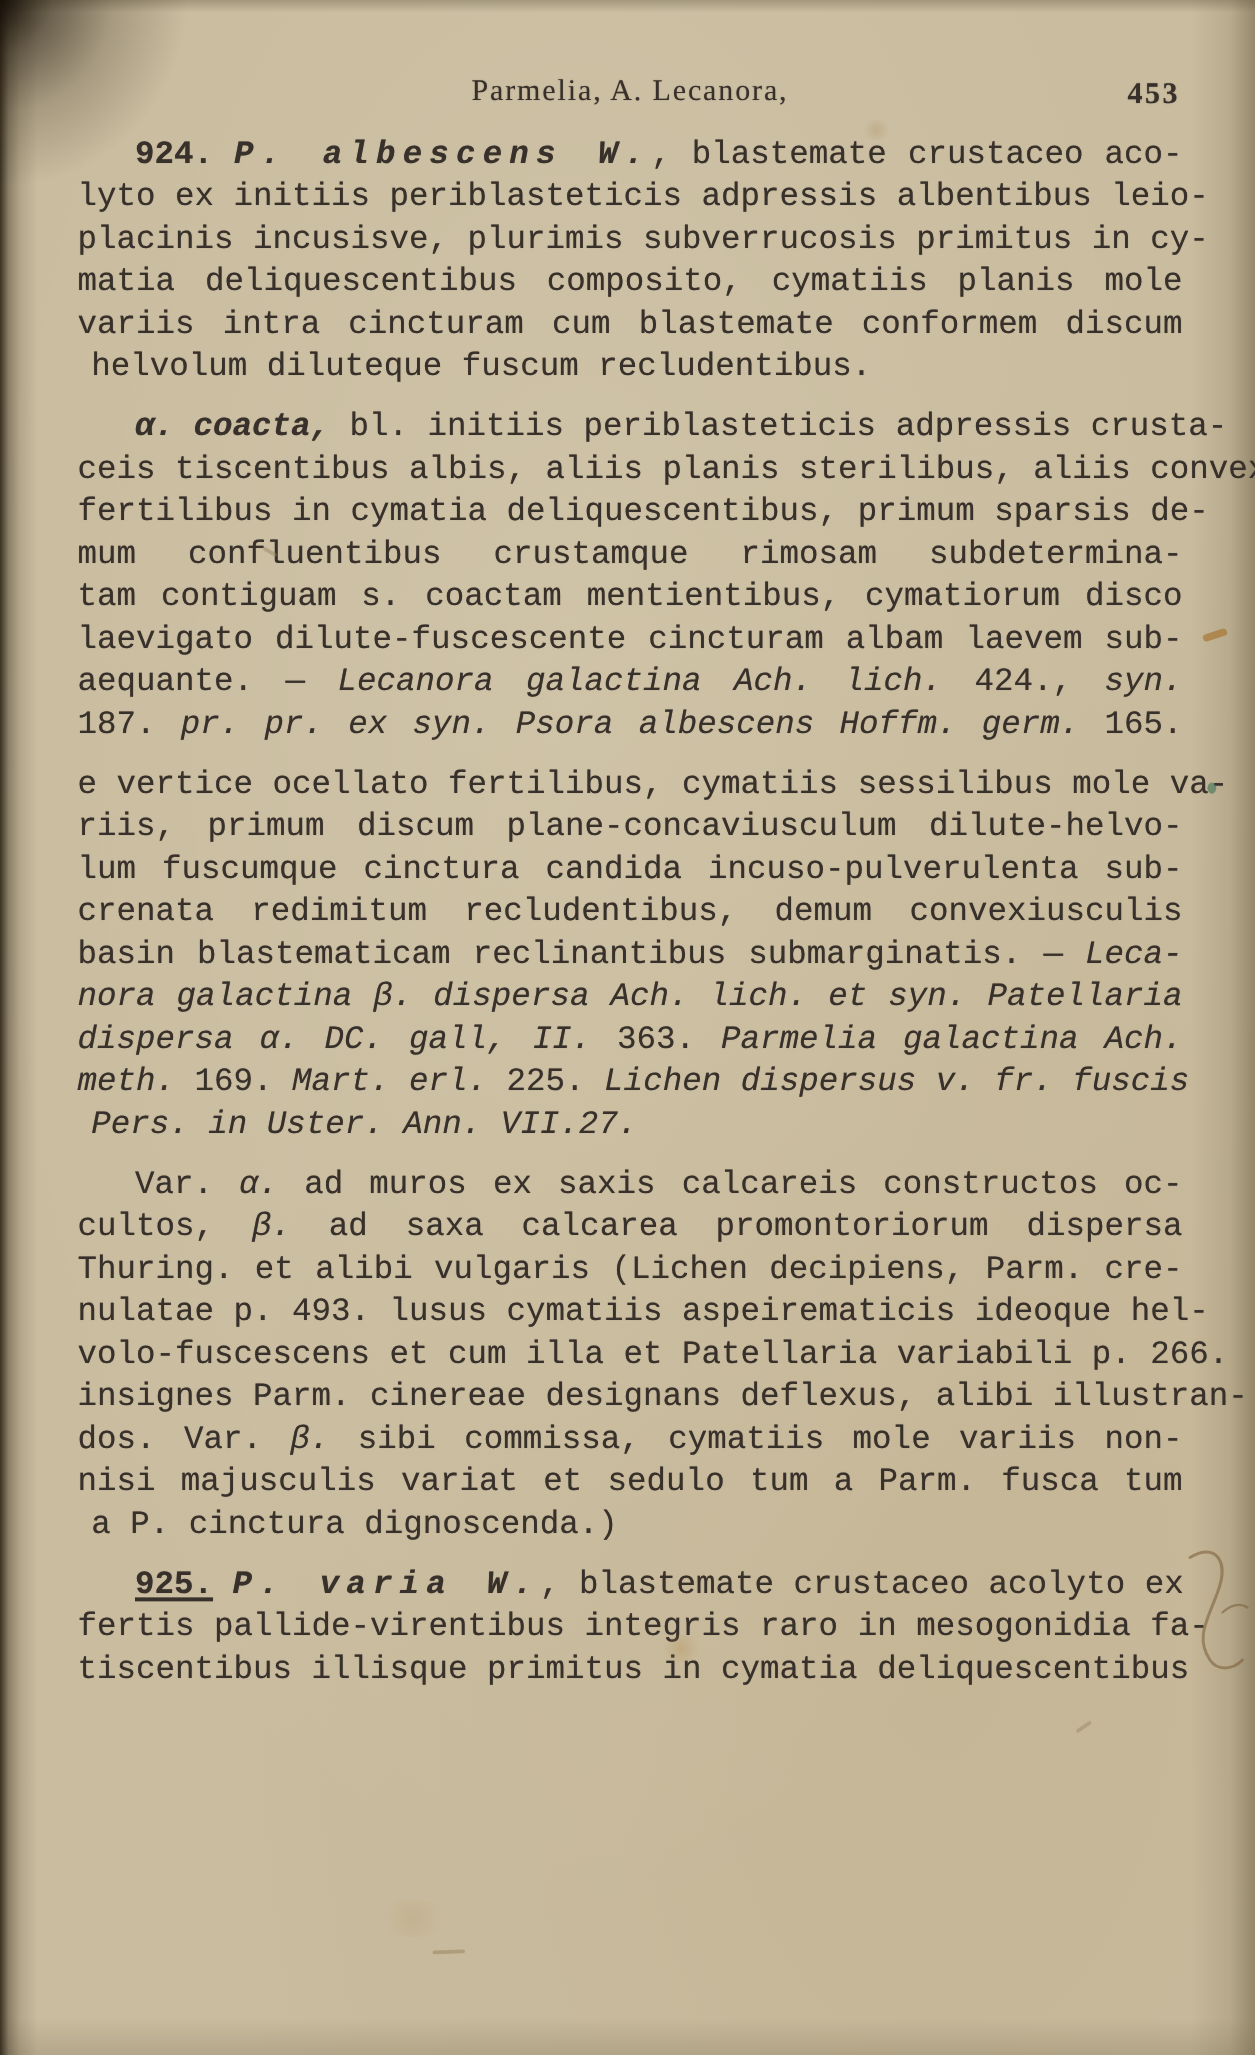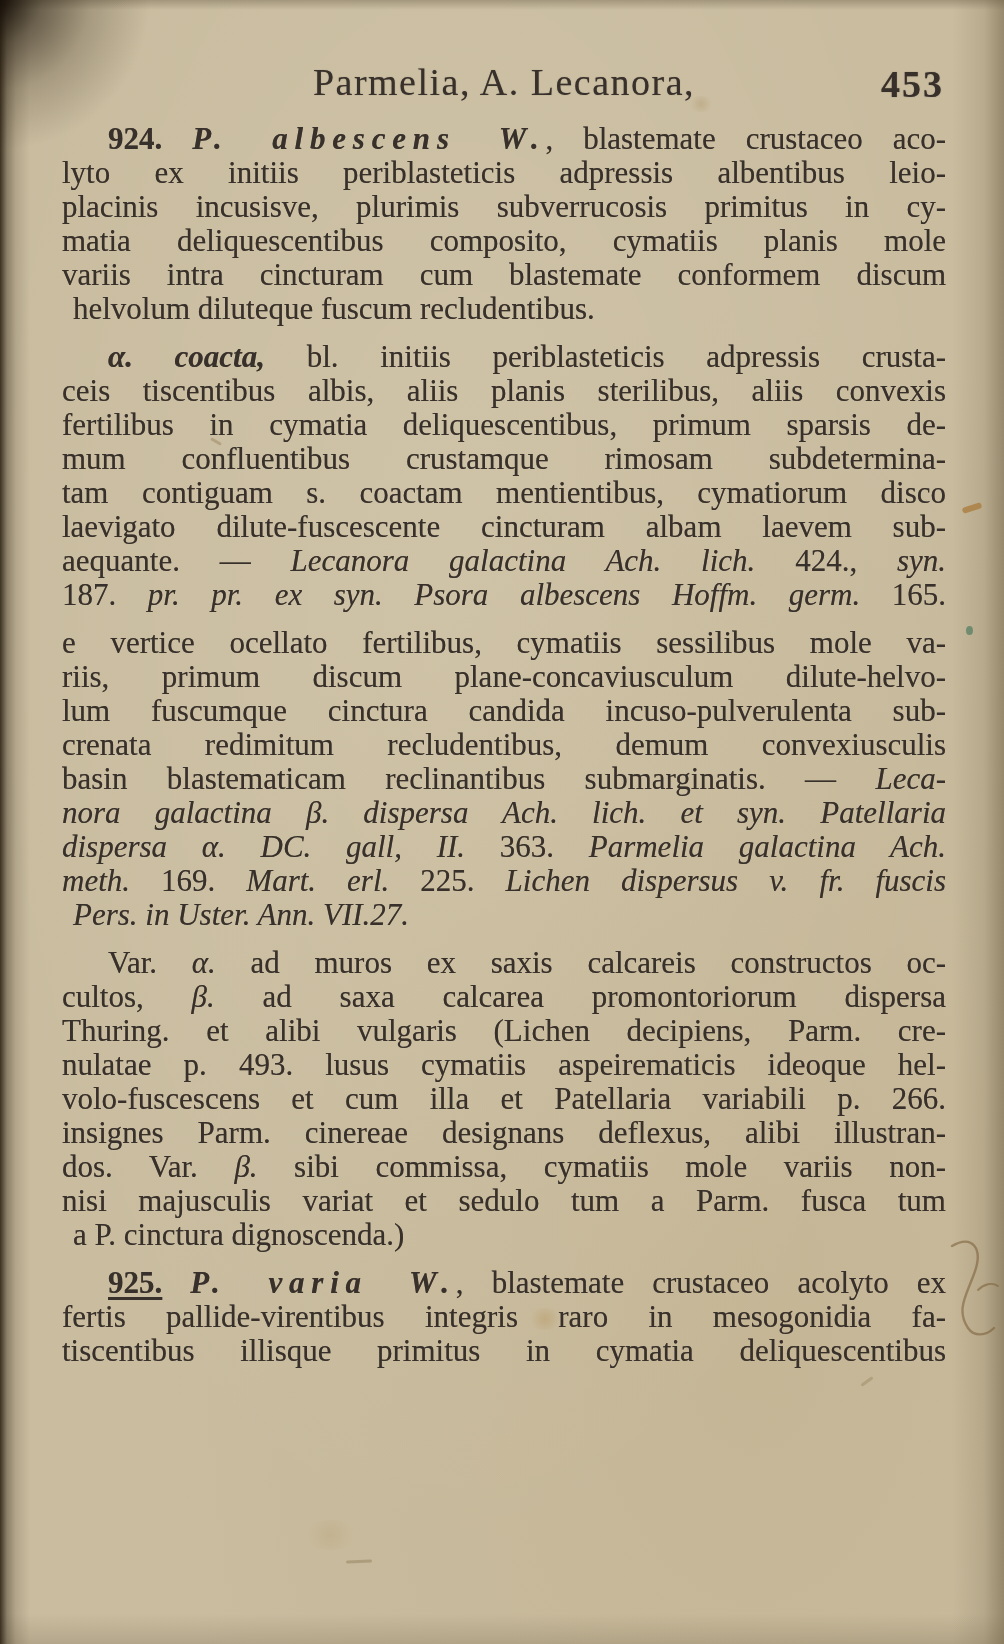--- a/index.html
+++ b/index.html
@@ -13,34 +13,35 @@
       linear-gradient(180deg, rgba(60,48,28,0.28) 0px, rgba(60,48,28,0) 10px),
       linear-gradient(0deg, rgba(92,78,52,0.20) 0px, rgba(92,78,52,0) 30px),
       radial-gradient(ellipse at 46% 36%, rgba(255,250,235,0.12) 0%, rgba(255,250,235,0) 65%),
       radial-gradient(ellipse at 75% 80%, rgba(176,152,106,0.18) 0%, rgba(176,152,106,0) 55%),
       #c9bc9f;
     font-family:"Liberation Serif","DejaVu Serif",serif;
     color:#38302a;
   }
   .header{
     position:absolute;top:60px;left:62px;width:884px;height:42px;
-    font-size:38px;letter-spacing:1.5px;
+    font-size:24px;letter-spacing:1.5px;
   }
   .header .title{
     display:block;text-align:center;
     text-shadow:0 0 1px rgba(56,48,42,0.45);
   }
   .header .pagenum{
     position:absolute;right:2px;top:2px;font-weight:bold;letter-spacing:2px;
     text-shadow:0 0 1px rgba(56,48,42,0.5);
   }
   .text-block{
-    position:absolute;top:122px;left:62px;width:884px;
-    font-size:31px;line-height:34px;
+    position:absolute;top:106px;left:62px;width:884px;
+    font-size:26px;line-height:34px;
     text-shadow:0 0 0.6px rgba(56,48,42,0.55);
+    font-family:Liberation Mono, monospace;
   }
   .para{margin:0 0 14px 0;}
   .line{text-align:justify;text-align-last:justify;white-space:nowrap;}
   .line.nojust{text-align-last:left;margin-left:11px;}
   .line.indent{text-indent:46px;}
   .s-p{}
   .s-i{font-style:italic;}
   .s-b{font-weight:bold;}
   .s-bi{font-style:italic;font-weight:bold;}
   .s-sbi{font-style:italic;font-weight:bold;letter-spacing:.22em;word-spacing:.22em;}

